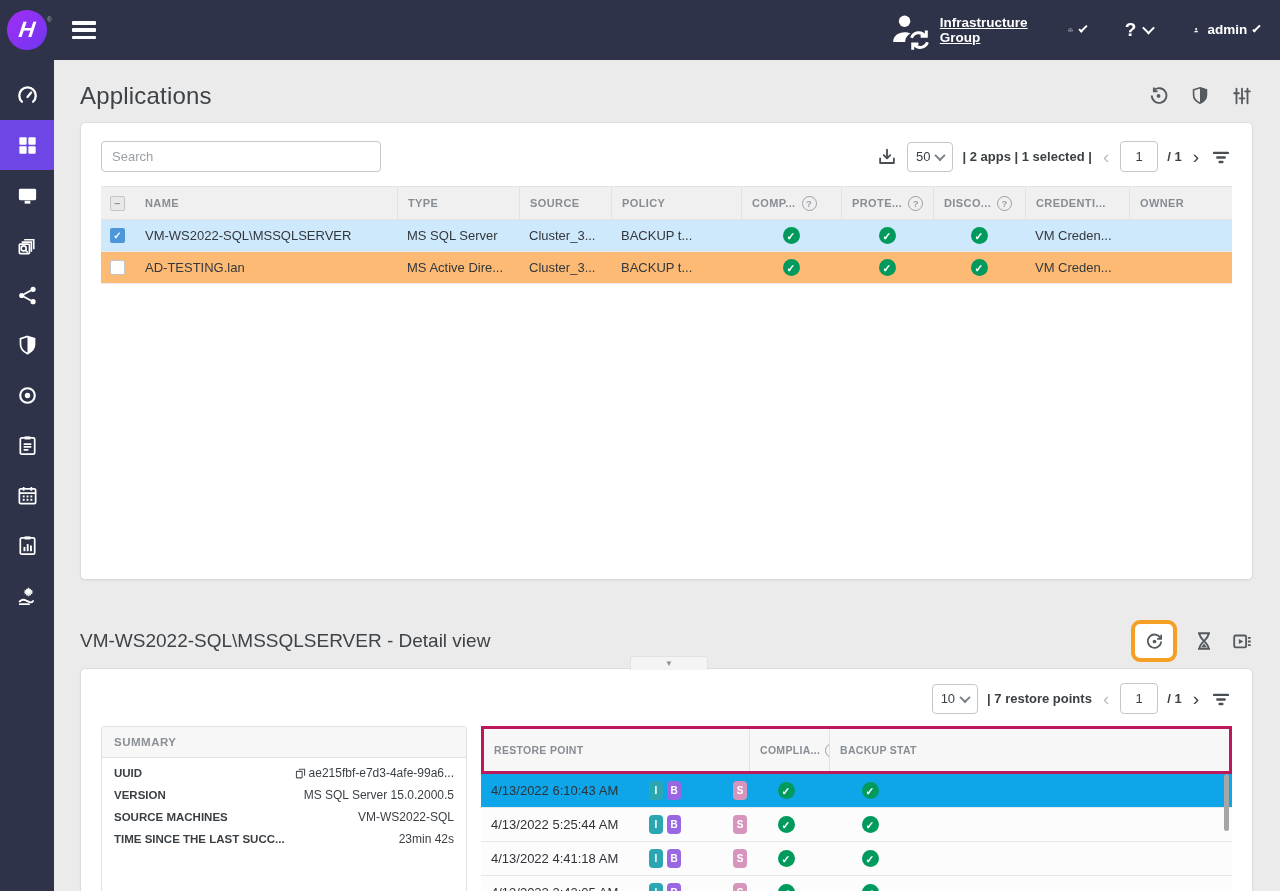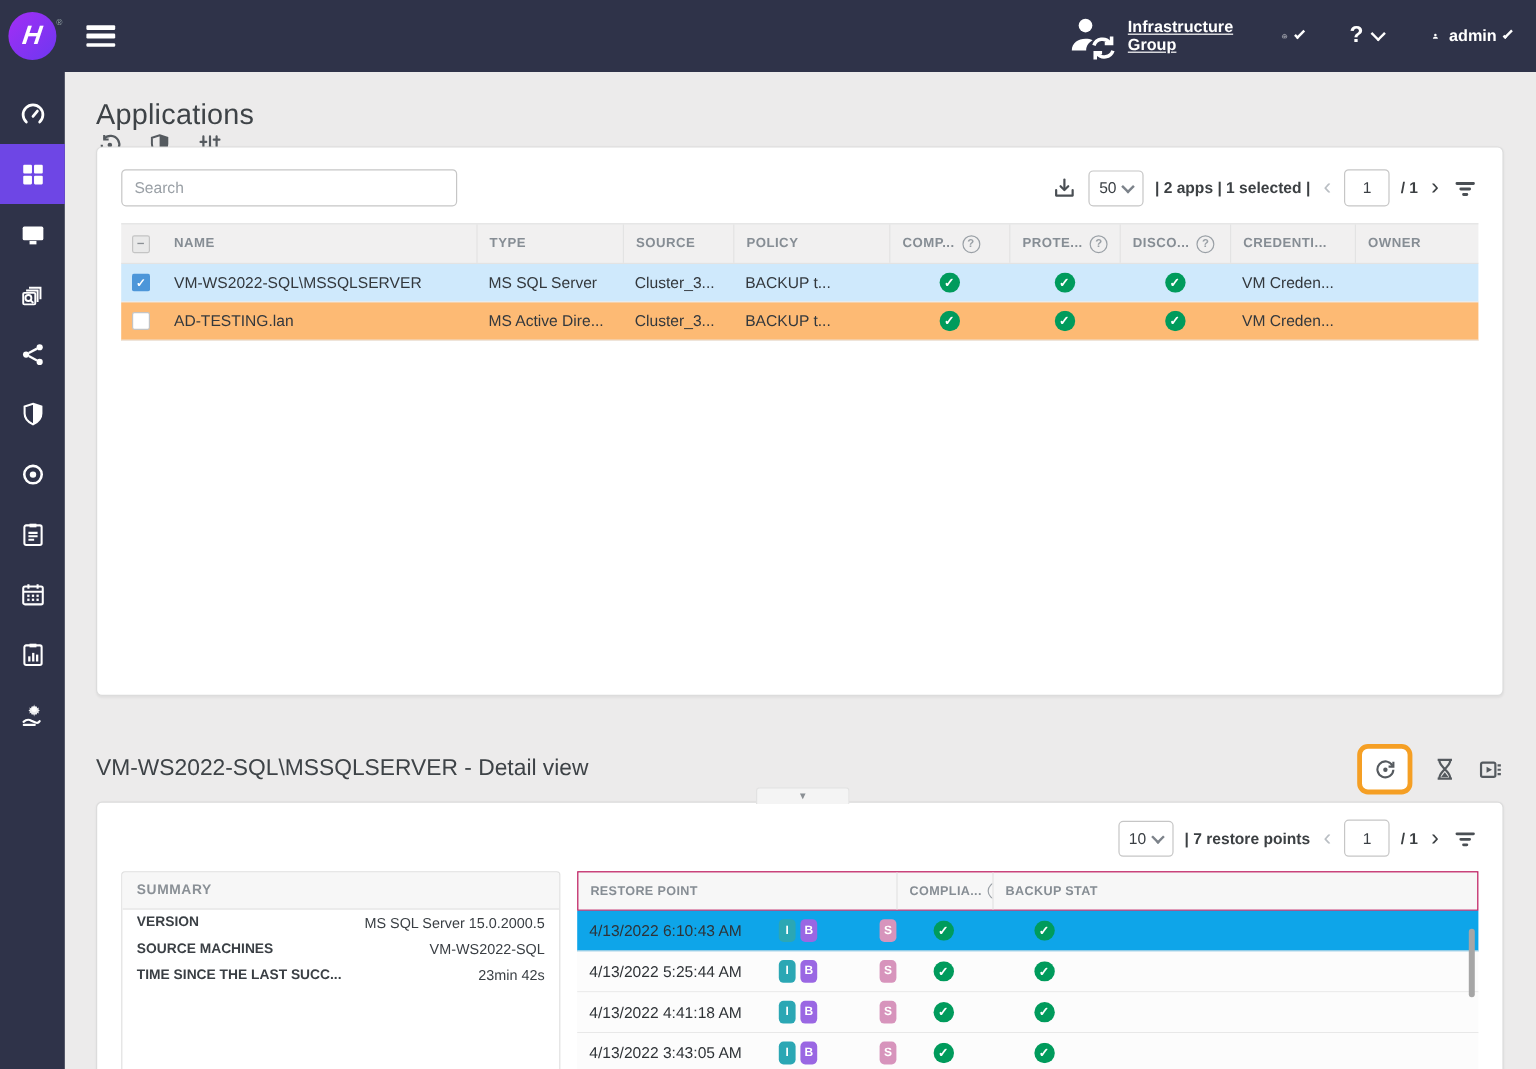--- a/index.html
+++ b/index.html
@@ -20,21 +20,21 @@
   .tb-link{text-decoration:underline;}
   .caret{width:7px;height:7px;border-right:2px solid #fff;border-bottom:2px solid #fff;transform:rotate(45deg) translate(-1px,-1px);display:inline-block;}
   .q-glyph{font-size:19px;font-weight:bold;color:#fff;}
   
   .sidebar{position:absolute;left:0;top:60px;width:54px;height:831px;background:#2f3349;display:flex;flex-direction:column;align-items:center;padding-top:10px;box-sizing:border-box;z-index:4;}
   .side-item{width:54px;height:50px;display:flex;align-items:center;justify-content:center;cursor:pointer;}
   .side-item.active{background:#6e46e5;}
   .side-item svg{width:23px;height:23px;}
   
   .main{position:absolute;left:54px;top:60px;width:1226px;height:831px;}
-  .page-head{position:absolute;left:26px;top:22px;width:1173px;display:flex;justify-content:space-between;flex-direction:column;}
+  .page-head{position:absolute;left:26px;top:22px;width:1173px;display:flex;align-items:center;justify-content:space-between;}
   .page-title{font-size:24px;font-weight:500;color:#3e4347;letter-spacing:.2px;}
   .head-icons{display:flex;align-items:center;gap:20px;}
   .head-icons svg{width:22px;height:22px;}
   .card{background:#fff;border:1px solid #dcdcdc;border-radius:5px;box-shadow:0 1px 2px rgba(0,0,0,.05);box-sizing:border-box;}
   .apps-card{position:absolute;left:26px;top:62px;width:1173px;height:458px;}
   
   .toolbar{display:flex;align-items:center;justify-content:space-between;padding:18px 20px 14px 20px;}
   .search{width:258px;height:29px;border:1px solid #c6c6c6;border-radius:4px;padding:0 10px;font-size:13px;color:#3a3f44;outline:none;font-family:"Liberation Sans",sans-serif;}
   .search::placeholder{color:#9aa0a6;}
   .pag{display:flex;align-items:center;gap:9px;}
@@ -74,21 +74,21 @@
   
   .summary{width:366px;border:1px solid #e0e0e0;border-radius:3px;box-sizing:border-box;height:176px;overflow:hidden;flex:none;}
   .summary-head{background:#f7f7f7;border-bottom:1px solid #e3e3e3;padding:9px 12px;font-size:11.5px;font-weight:bold;color:#8a9096;letter-spacing:.5px;}
   .sum-row{display:flex;align-items:center;justify-content:space-between;padding:4px 12px;font-size:11.5px;}
   .sum-label{font-weight:bold;color:#3a3f44;white-space:nowrap;}
   .sum-val{color:#3a3f44;font-size:12px;white-space:nowrap;display:flex;align-items:center;gap:2px;}
   .sum-val svg{width:13px;height:13px;}
   
   .restore-table{flex:1;position:relative;}
   .rtr{display:grid;grid-template-columns:265px 80px 88px 1fr;align-items:center;}
-  .rthead{height:33px;background:#f7f7f7;border:1px solid #be185d;box-sizing:border-box;}
+  .rthead{height:48px;background:#f7f7f7;border:3px solid #be185d;box-sizing:border-box;}
   .rth{font-size:10.5px;font-weight:bold;color:#868d94;letter-spacing:.3px;padding-left:10px;display:flex;align-items:center;gap:5px;height:100%;border-left:1px solid #e3e3e3;box-sizing:border-box;white-space:nowrap;overflow:hidden;}
   .rth:first-child{border-left:none;}
   .rrow{height:33px;border-bottom:1px solid #e8e8e8;font-size:13px;color:#2f3337;background:#fcfcfc;}
   .rrow.selected{background:#0ea5e9;}
   .rp-cell{display:flex;align-items:center;padding-left:10px;}
   .rp-time{width:158px;flex:none;white-space:nowrap;}
   .badge{width:14px;height:19px;border-radius:4px;color:#fff;font-size:10px;font-weight:bold;display:inline-flex;align-items:center;justify-content:center;flex:none;}
   .badge+.badge{margin-left:4px;}
   .badge.b-i{background:#2ba7b4;}
   .badge.b-b{background:#9a67e3;}
@@ -452,20 +452,32 @@
               <path d="M4.5 7.5h15M8 12.5h8M10.5 17.5h3"></path>
             </g>
           </svg>
       </div>
     </div>
 
     <div class="detail-content">
 
       <div class="summary">
         <div class="summary-head">SUMMARY</div>
+        <div class="sum-row" style="padding-top:8px;">
+          <span class="sum-label">UUID</span>
+          <span class="sum-val">
+            <svg viewBox="0 0 24 24">
+                <g fill="none" stroke="#4a4f54" stroke-width="2">
+                  <rect x="4.5" y="8" width="10.5" height="12" rx="1"></rect>
+                  <path d="M9 4h10.5v12"></path>
+                </g>
+              </svg>
+            <span>ae215fbf-e7d3-4afe-99a6...</span>
+          </span>
+        </div>
         <div class="sum-row">
           <span class="sum-label">VERSION</span>
           <span class="sum-val">MS SQL Server 15.0.2000.5</span>
         </div>
         <div class="sum-row">
           <span class="sum-label">SOURCE MACHINES</span>
           <span class="sum-val">VM-WS2022-SQL</span>
         </div>
         <div class="sum-row">
           <span class="sum-label">TIME SINCE THE LAST SUCC...</span>

